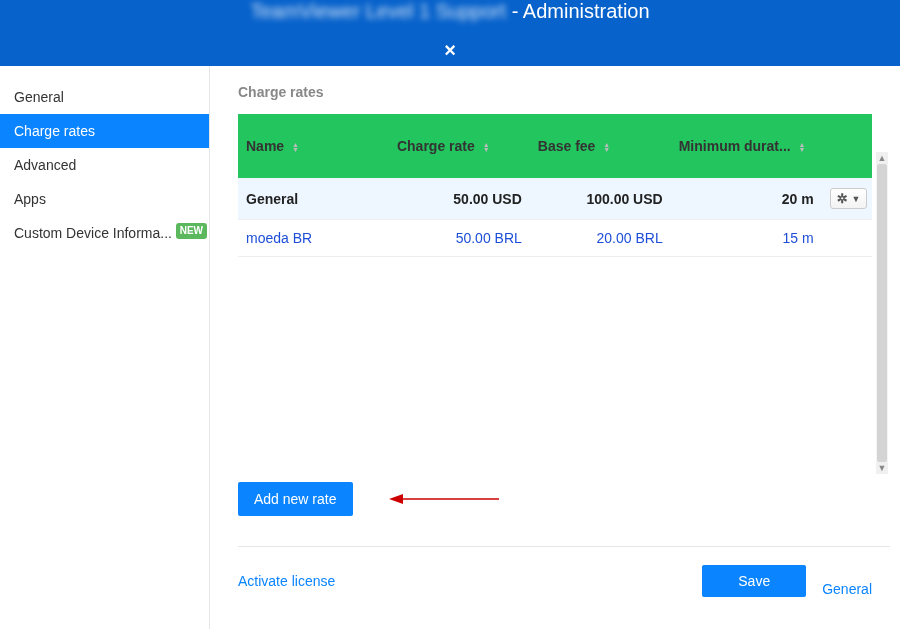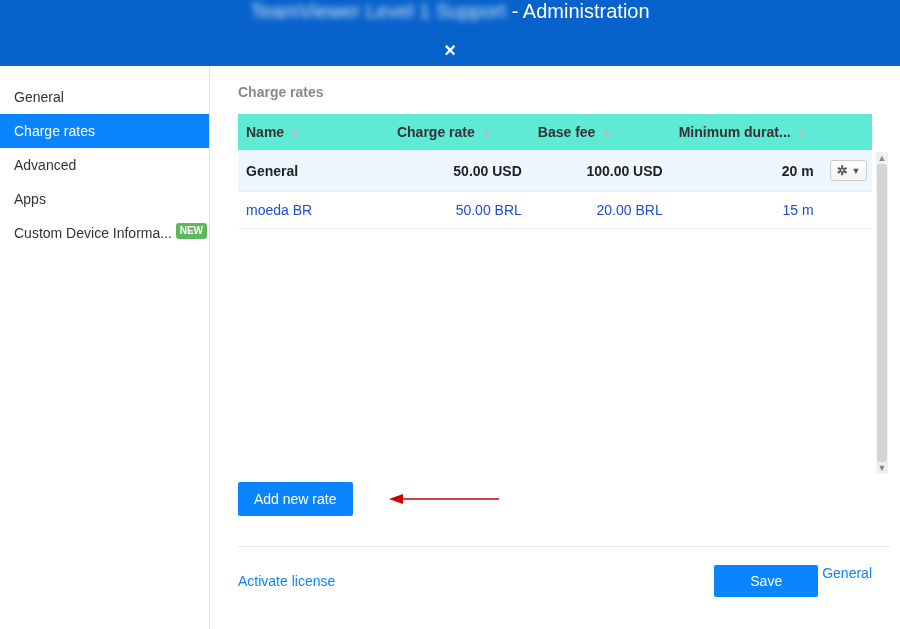--- a/index.html
+++ b/index.html
@@ -74,25 +74,25 @@
   }
   .section-title { font-size: 14px; font-weight: bold; color: #888; margin-bottom: 14px; }
 
   .table-wrap {
     position: relative;
     padding-right: 18px;
     height: 360px;
   }
   table { width: 100%; border-collapse: collapse; table-layout: fixed; }
   thead th {
-    background: #5eead4;
+    background: #22c55e;
     font-size: 14px;
     font-weight: bold;
     color: #333;
-    padding: 10px 8px;
+    padding: 24px 8px;
     text-align: left;
     cursor: pointer;
     position: relative;
     white-space: nowrap;
     overflow: hidden;
     text-overflow: ellipsis;
   }
   thead th.right { }
   .sort { display: inline-flex; flex-direction: column; margin-left: 4px; vertical-align: middle; line-height: 5px;}
   .sort::before { content: "▲"; font-size: 7px; color: #bbb; }
@@ -149,21 +149,21 @@
 
   .separator { border-top: 1px solid #e6e6e6; margin: 30px 0 0 0; }
 
   .footer {
     display: flex;
     align-items: center;
     justify-content: space-between;
     padding: 18px 18px 18px 0;
   }
   .link { color: #0a84ff; font-size: 14px; cursor: pointer; }
-  .footer-right { display:flex; align-items:flex-start; gap: 4px; }
+  .footer-right { display:flex; align-items:flex-end; gap: 16px; }
   .btn-save {
     background: #0a84ff; color:#fff; border:none;
     padding: 8px 36px; font-size:14px; border-radius:2px; cursor:pointer;
   }
 </style>
 </head>
 <body>
 
 <div class="header">
   <div class="header-title-wrap">

